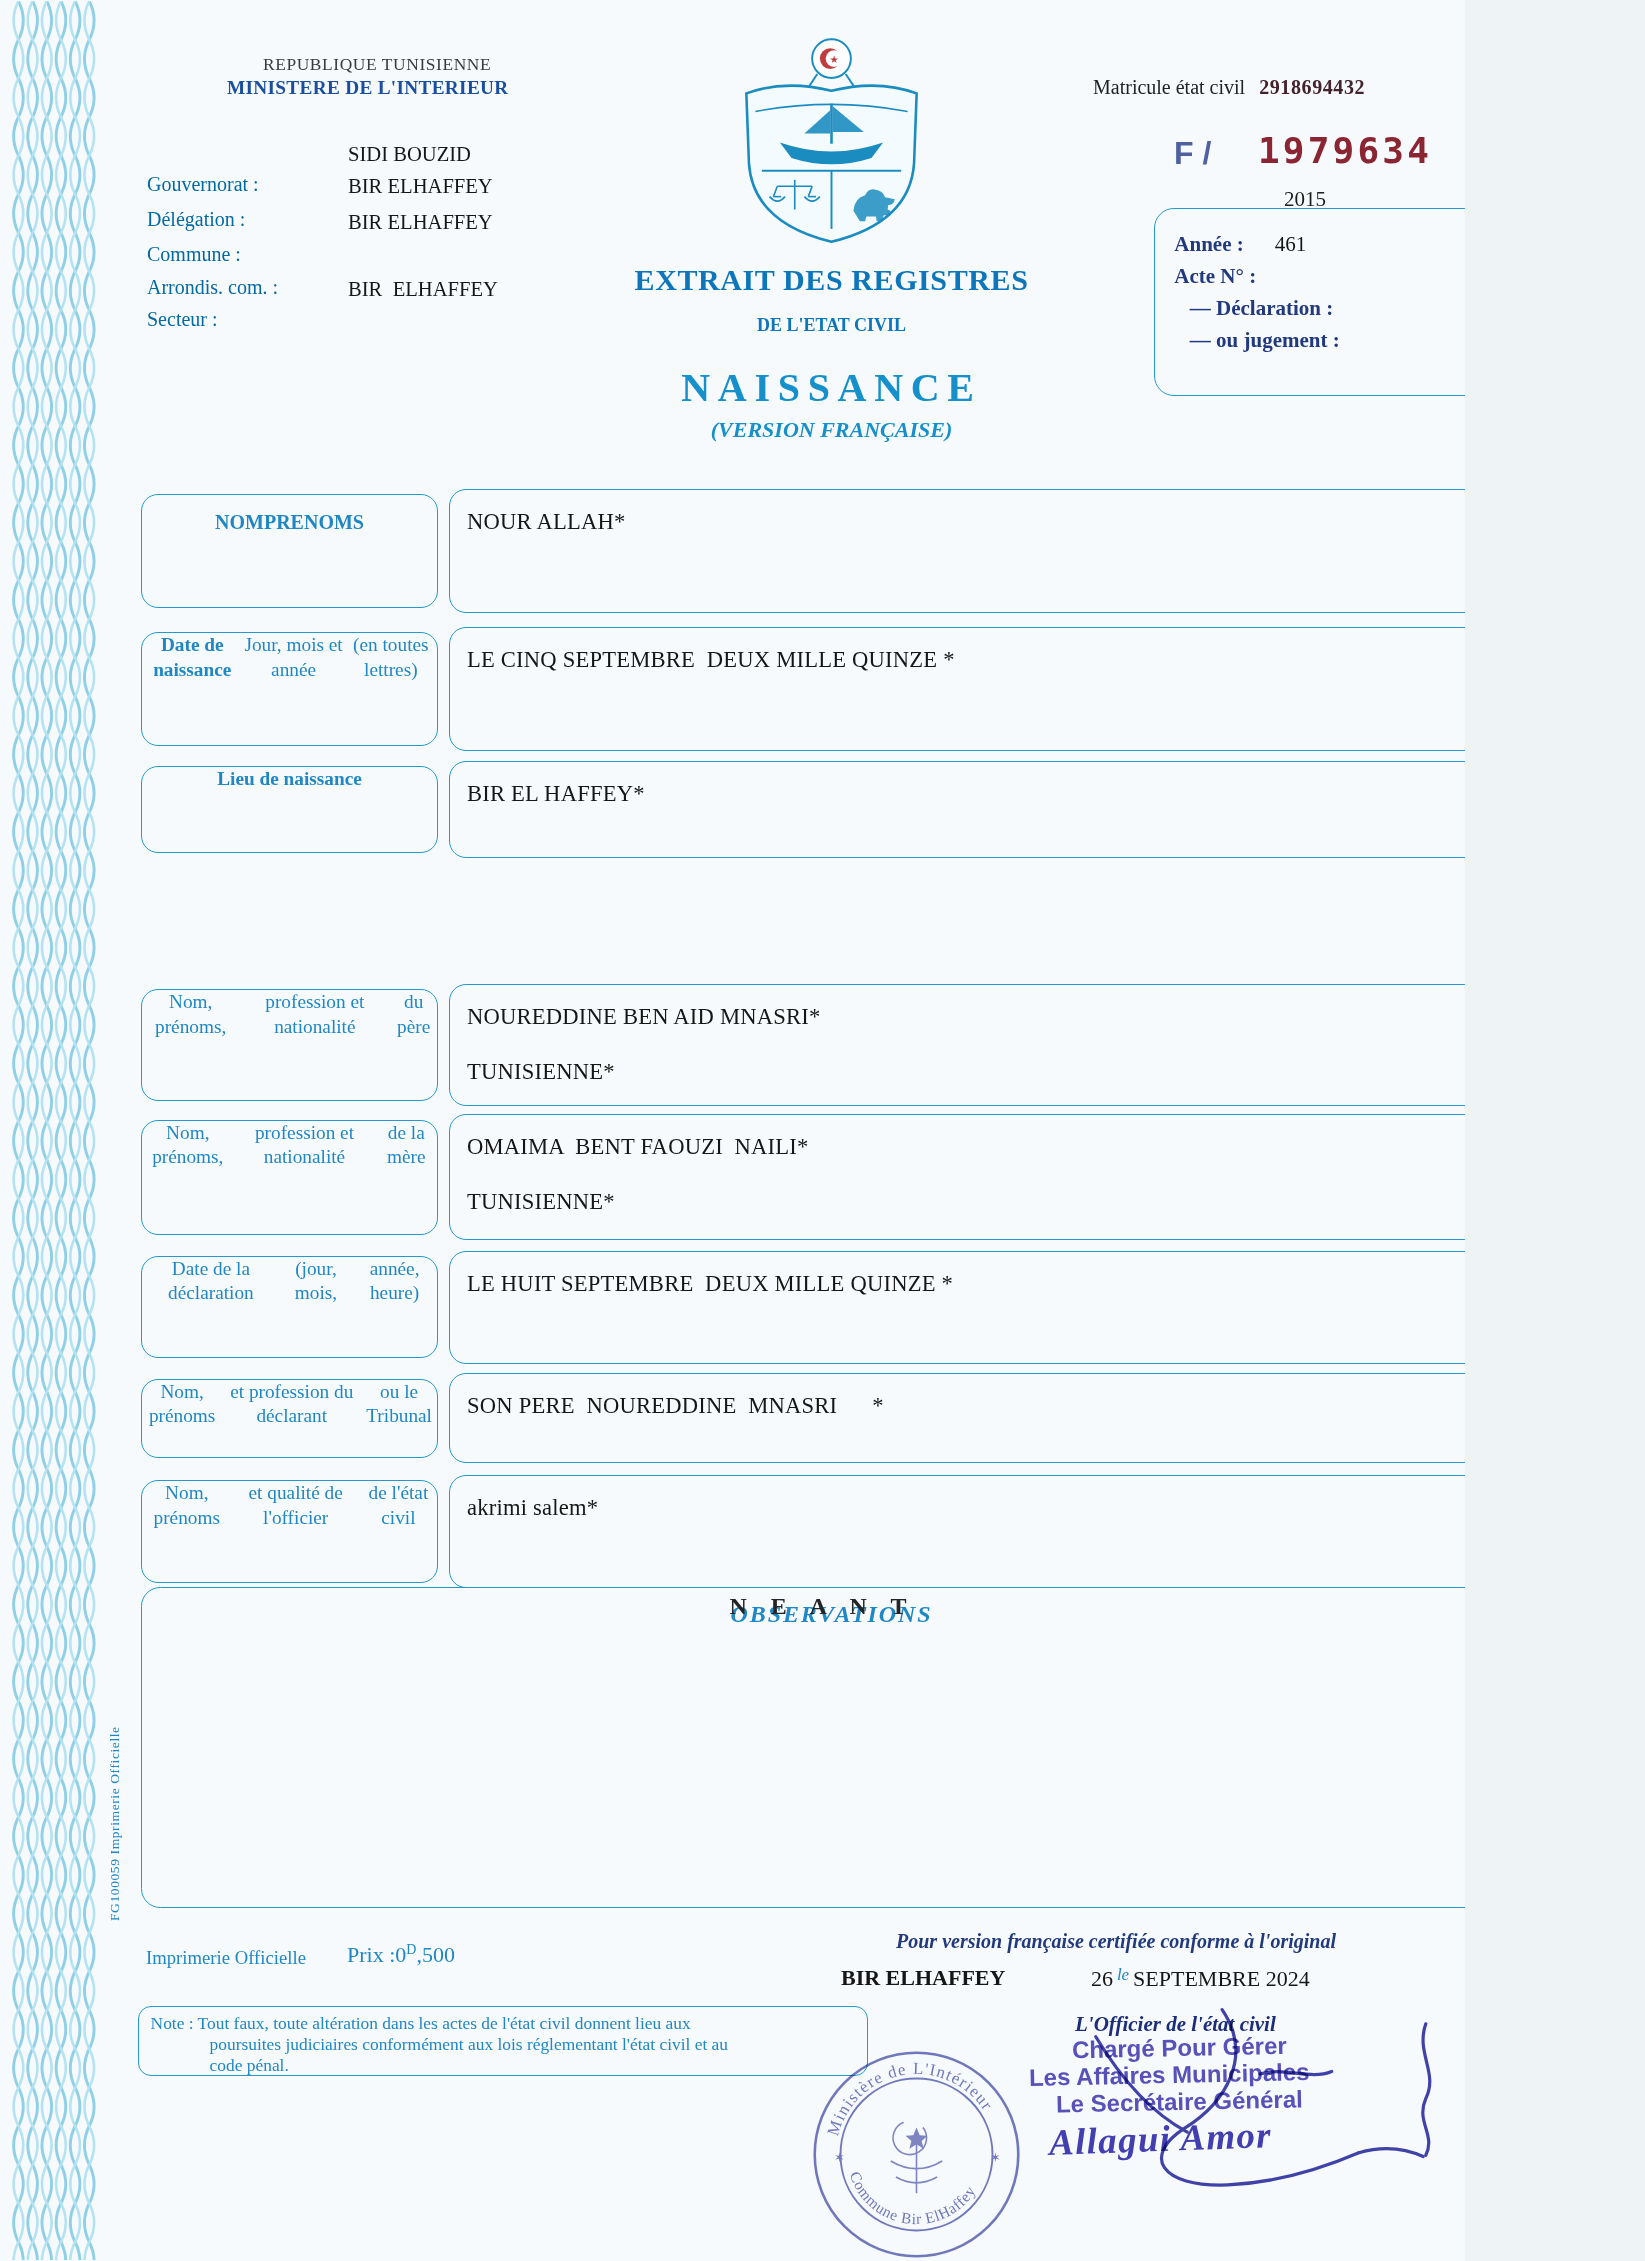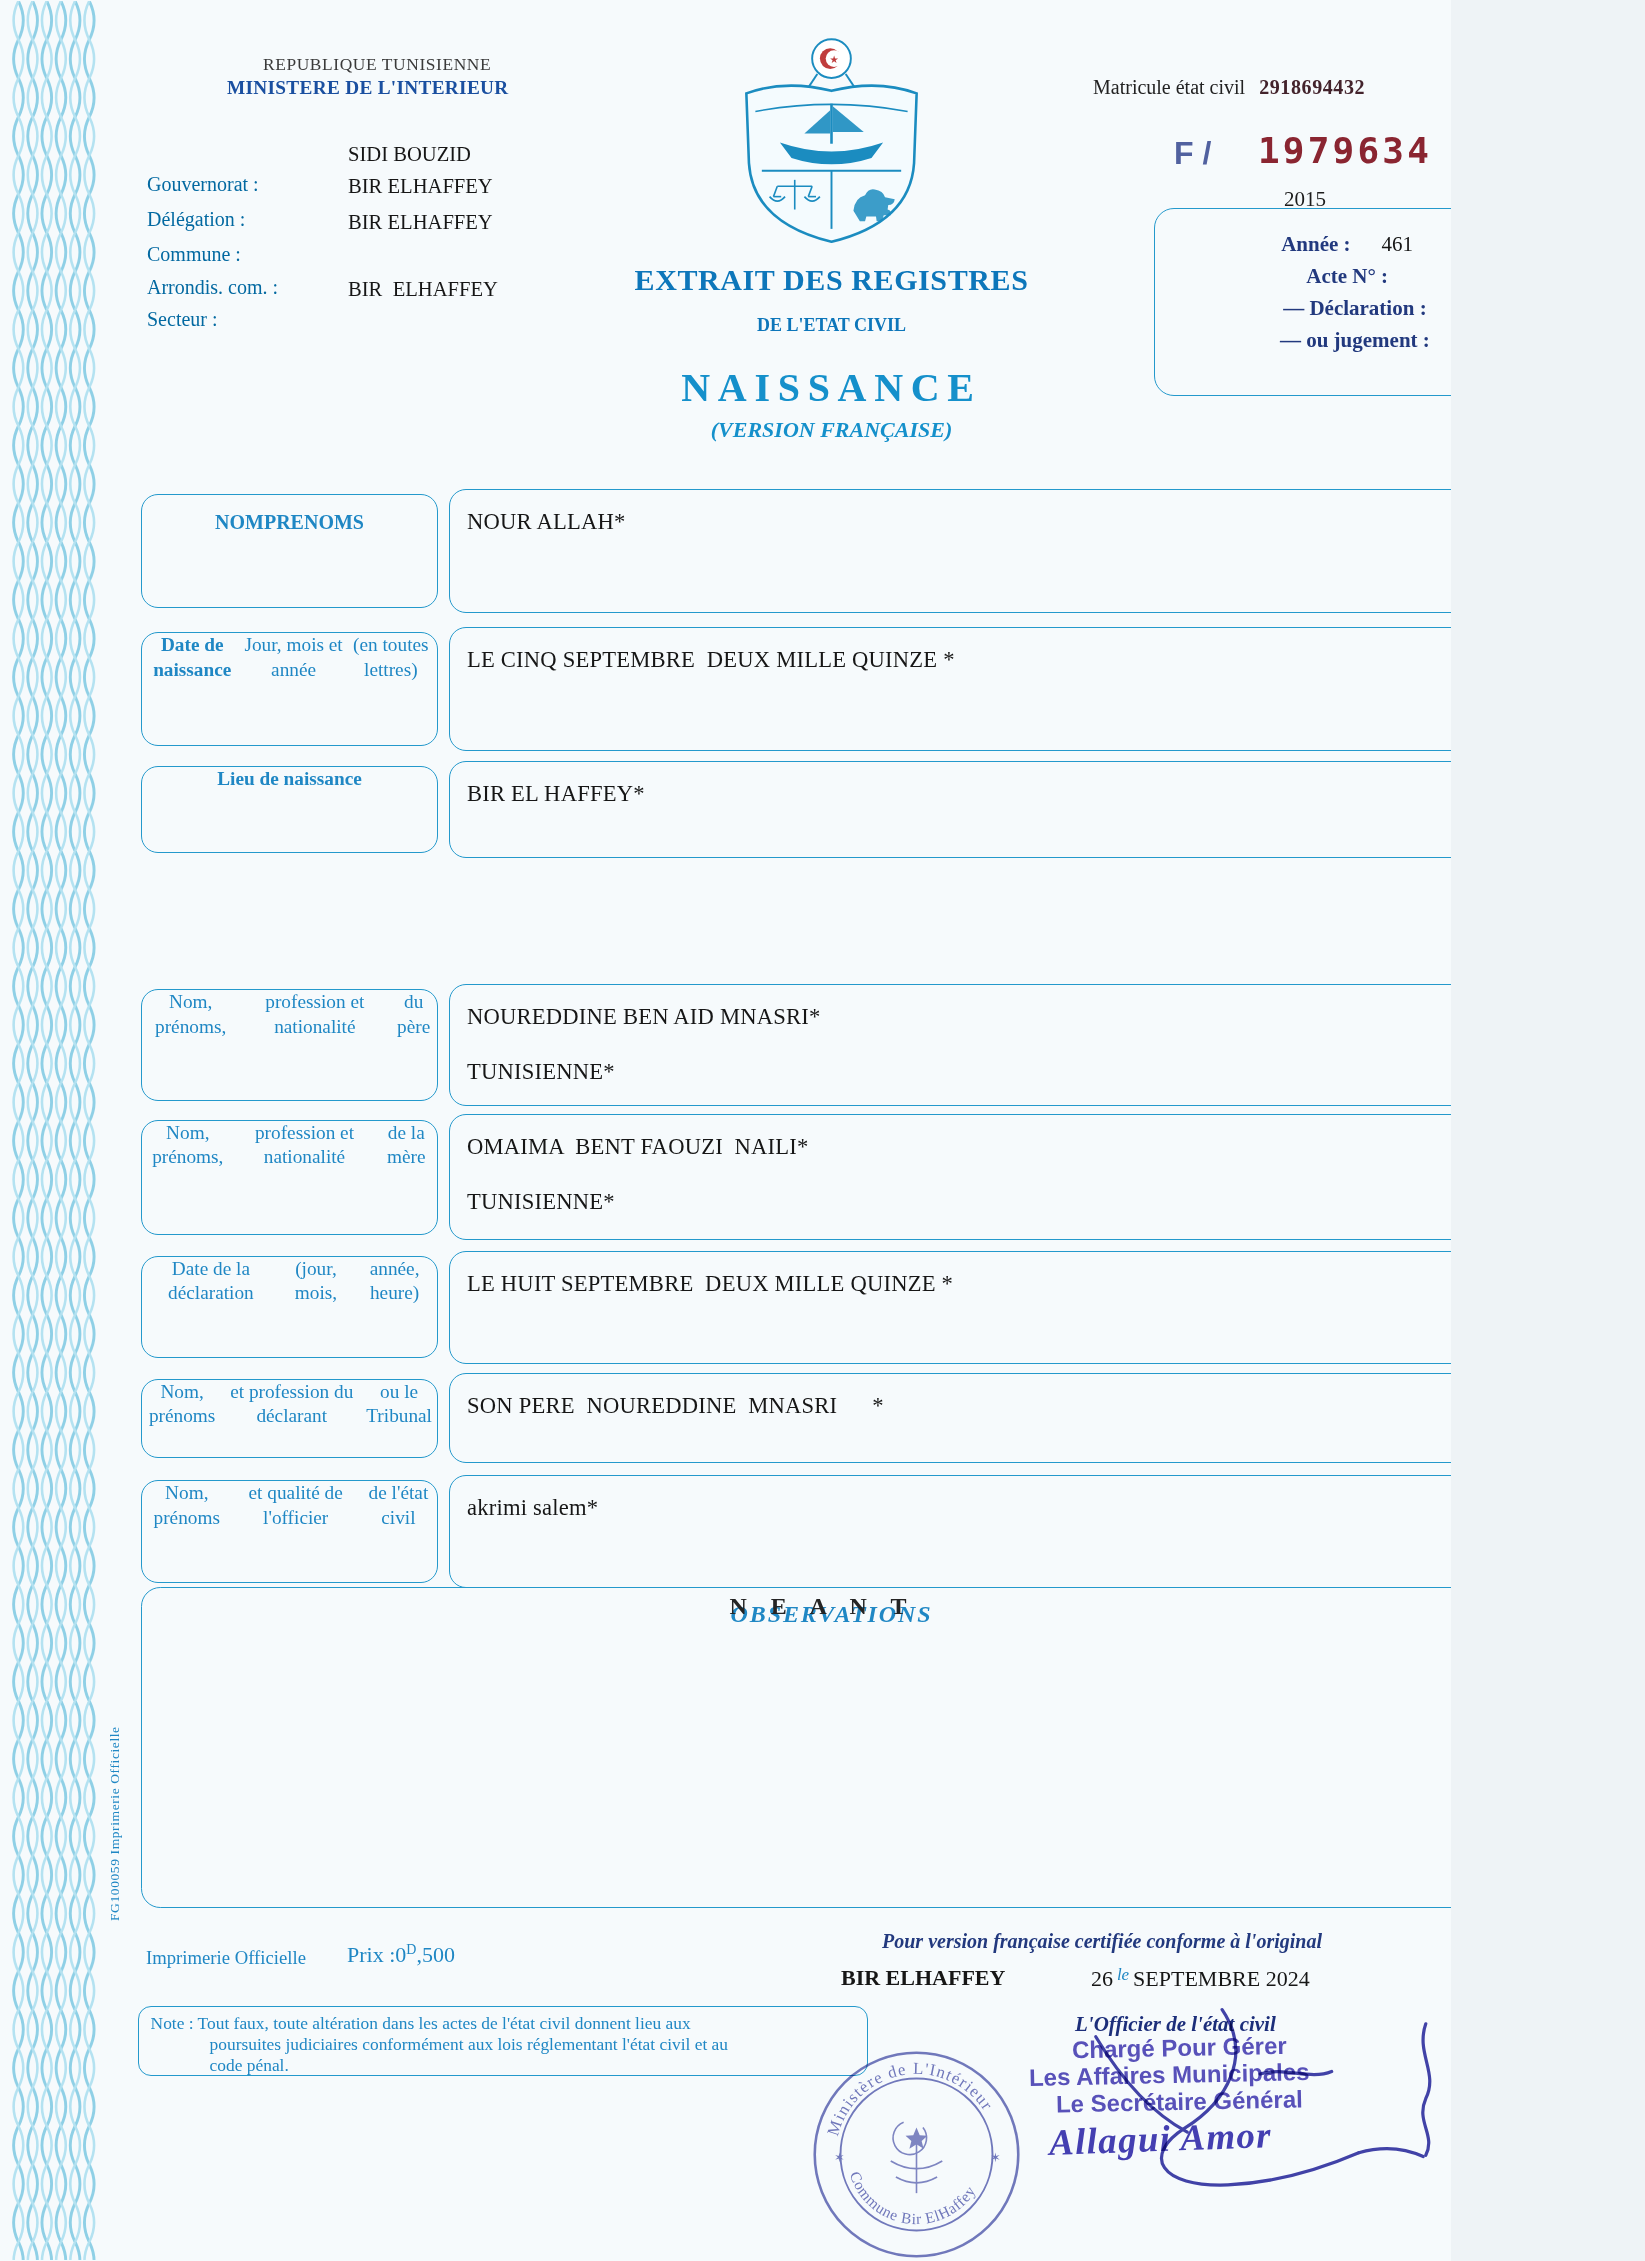--- a/index.html
+++ b/index.html
@@ -1,17 +1,17 @@
 <!DOCTYPE html>
 <html style="font-size:10.3px"><head>
 <meta charset="utf-8">
 <style>
   html,body{margin:0;padding:0;}
   body{width:1645px;height:2261px;background:#eef3f6;font-family:"Liberation Serif","DejaVu Serif",serif;}
-  .page{position:relative;width:1451px;height:2261px;background:#f6fafc;overflow:hidden;}
+  .page{position:relative;width:1451px;height:2261px;background:#f6fafc;overflow:hidden;padding-left:14px;}
 
   
   .edge{position:absolute;top:0;height:2261px;width:85px;}
   .edge.left{left:11.6px;}
   .edge.right{left:1548px;}
 
   
   .republic{position:absolute;left:263px;top:54px;font-size:17.4px;color:#3a3a3a;letter-spacing:0.6px;}
   .ministry{position:absolute;left:227px;top:77px;font-size:19.3px;font-weight:bold;color:#1a4fa0;letter-spacing:0.3px;}
 
@@ -27,21 +27,21 @@
   .title2{font-size:18px;font-weight:bold;color:#0d76ba;margin:18px 0 0 0;}
   .title3{font-size:40px;font-weight:bold;color:#1590cb;letter-spacing:7.7px;margin:28px 0 0 0;}
   .title4{font-size:22px;font-weight:bold;font-style:italic;color:#1590cb;margin:6.4px 0 0 0;}
 
   .matricule{position:absolute;left:1093px;top:76px;font-size:20px;color:#222;}
   .matricule b{color:#43232c;margin-left:14px;letter-spacing:0.6px;}
   .serial-prefix{position:absolute;left:1174px;top:135px;font-size:32px;font-weight:bold;color:#51619f;font-family:"Liberation Sans",sans-serif;}
   .serial-number{position:absolute;left:1258px;top:130px;font-size:36px;font-weight:bold;color:#8a2531;font-family:"DejaVu Sans Mono",monospace;letter-spacing:3.2px;}
   .serial-year{position:absolute;left:1284px;top:187px;font-size:21px;color:#1c1c1c;}
 
-  .acte-box{position:absolute;left:1154px;top:208px;width:367px;height:188px;border:1.9px solid #2499cc;border-radius:20px;box-sizing:border-box;padding:19.3px 0 0 19.3px;text-align:center;}
+  .acte-box{position:absolute;left:1154px;top:208px;width:367px;height:188px;border:1.9px solid #2499cc;border-radius:20px;box-sizing:border-box;padding:19.3px 0 0 19.3px;}
   .acte-line{font-size:21px;color:#22397e;font-weight:600;line-height:32px;}
   .acte-line .val{color:#161616;font-weight:normal;margin-left:31px;}
   .acte-line.dash{padding-left:15.5px;}
 
   
   .fields{position:absolute;left:141px;top:489px;width:1381px;}
   .frow{display:flex;}
   .frow0{height:124px;margin-bottom:14px}
   .frow1{height:124px;margin-bottom:10.3px}
   .frow2{height:97px;margin-bottom:13px}

